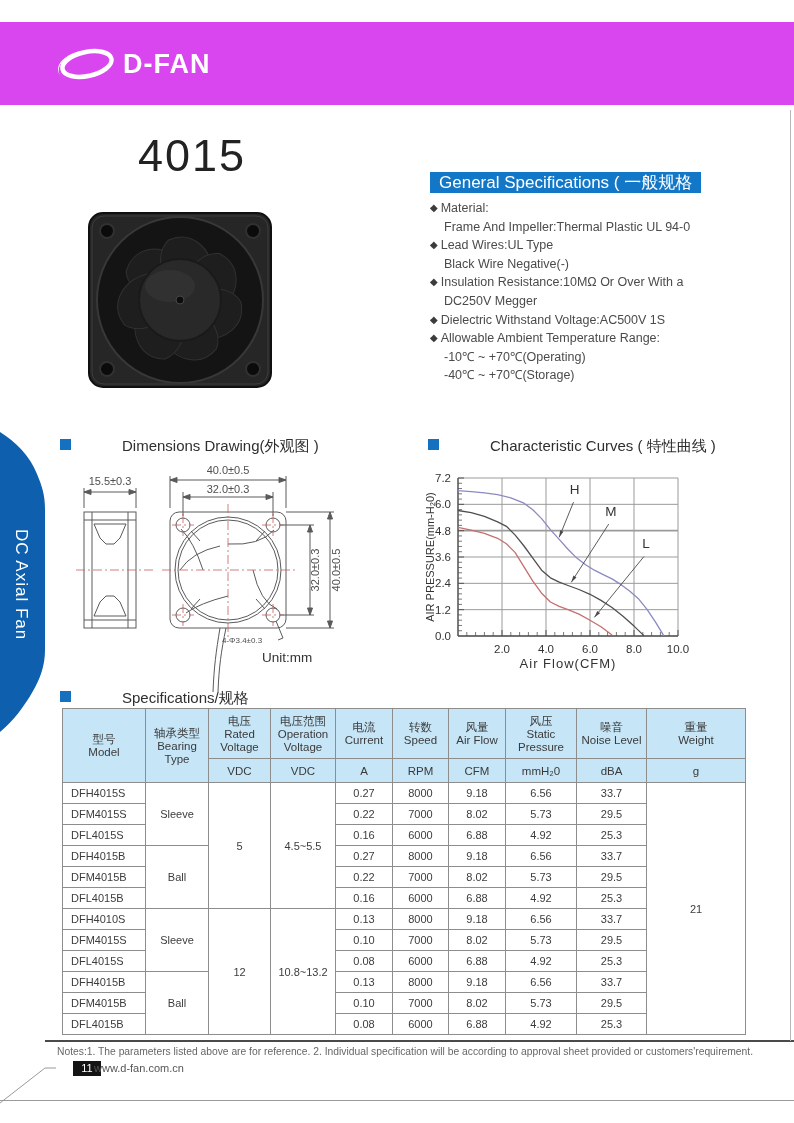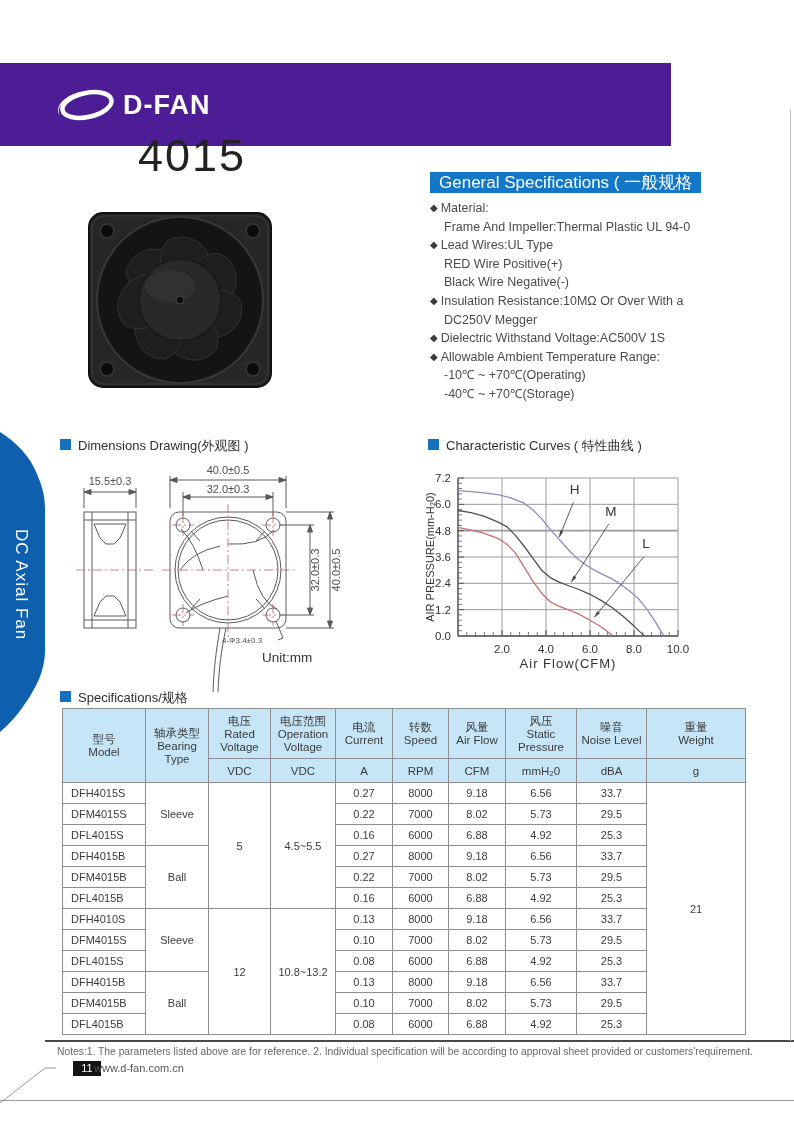--- a/index.html
+++ b/index.html
@@ -1,38 +1,38 @@
 <!DOCTYPE html>
 <html><head>
 <meta charset="utf-8">
 <style>
   html,body{margin:0;padding:0;background:#ffffff;}
   .page{position:relative;width:794px;height:1123px;background:#fff;overflow:hidden;
         font-family:"Liberation Sans", sans-serif;color:#333;}
   
-  .topbar{position:absolute;left:0;top:22px;width:671px;height:83px;background:#4c1d95;margin-top:41px;}
+  .topbar{position:absolute;left:0;top:22px;width:794px;height:83px;background:#d946ef;}
   .logo{position:absolute;left:56px;top:23px;display:flex;align-items:center;}
   .logo-text{color:#fff;font-size:27px;font-weight:bold;letter-spacing:1px;margin-left:3px;}
   .titles{position:absolute;left:280px;top:0;height:83px;display:flex;align-items:center;}
   .size-title{color:#fff;font-size:36px;font-weight:400;letter-spacing:1px;}
   .sub-title{color:#fff;font-size:21px;margin-left:14px;padding-top:6px;}
   
   .model-number{position:absolute;left:138px;top:130px;font-size:45px;color:#222;letter-spacing:2px;}
   
   .fan-photo{position:absolute;left:86px;top:206px;width:192px;height:188px;}
   
   .gs-header{position:absolute;left:430px;top:172px;width:271px;height:21px;background:#1377c8;
              color:#fff;font-size:17px;line-height:21px;padding-left:9px;box-sizing:border-box;}
   .gs-list{position:absolute;left:430px;top:199px;width:345px;margin:0;padding:0;list-style:none;
            font-size:12.5px;color:#4b4b4b;}
   .gs-list li{display:flex;line-height:18.6px;}
   .gs-list li .diamond{font-size:10px;margin-right:3px;line-height:18.6px;color:#3c3c3c;}
   .gs-list li.nb{padding-left:14px;}
   
-  .sec-head{position:absolute;display:flex;align-items:flex-start;font-size:13px;color:#2f2f2f;}
+  .sec-head{position:absolute;display:flex;align-items:flex-start;font-size:15px;color:#2f2f2f;gap:44px;}
   .sec-head .sq{width:11px;height:11px;background:#1570bf;margin:2px 7px 0 0;flex:none;}
   .dims-head{left:60px;top:437px;}
   .chart-head{left:428px;top:437px;}
   .spec-head{left:60px;top:689px;}
   
   .dims-drawing{position:absolute;left:70px;top:462px;width:340px;height:232px;}
   .curves-chart{position:absolute;left:425px;top:458px;width:369px;height:240px;}
   
   table.spec{position:absolute;left:62px;top:708px;width:683px;border-collapse:collapse;
              table-layout:fixed;font-size:11px;color:#3c3c3c;}
@@ -109,23 +109,20 @@
       <li class="b">
         <span class="diamond">◆</span>
         <span>Material:</span>
       </li>
       <li class="nb">
         <span>Frame And Impeller:Thermal Plastic UL 94-0</span>
       </li>
       <li class="b">
         <span class="diamond">◆</span>
         <span>Lead Wires:UL Type</span>
-      </li>
-      <li class="nb">
-        <span>RED Wire Positive(+)</span>
       </li>
       <li class="nb">
         <span>Black Wire Negative(-)</span>
       </li>
       <li class="b">
         <span class="diamond">◆</span>
         <span>Insulation Resistance:10MΩ Or Over With a</span>
       </li>
       <li class="nb">
         <span>DC250V Megger</span>

